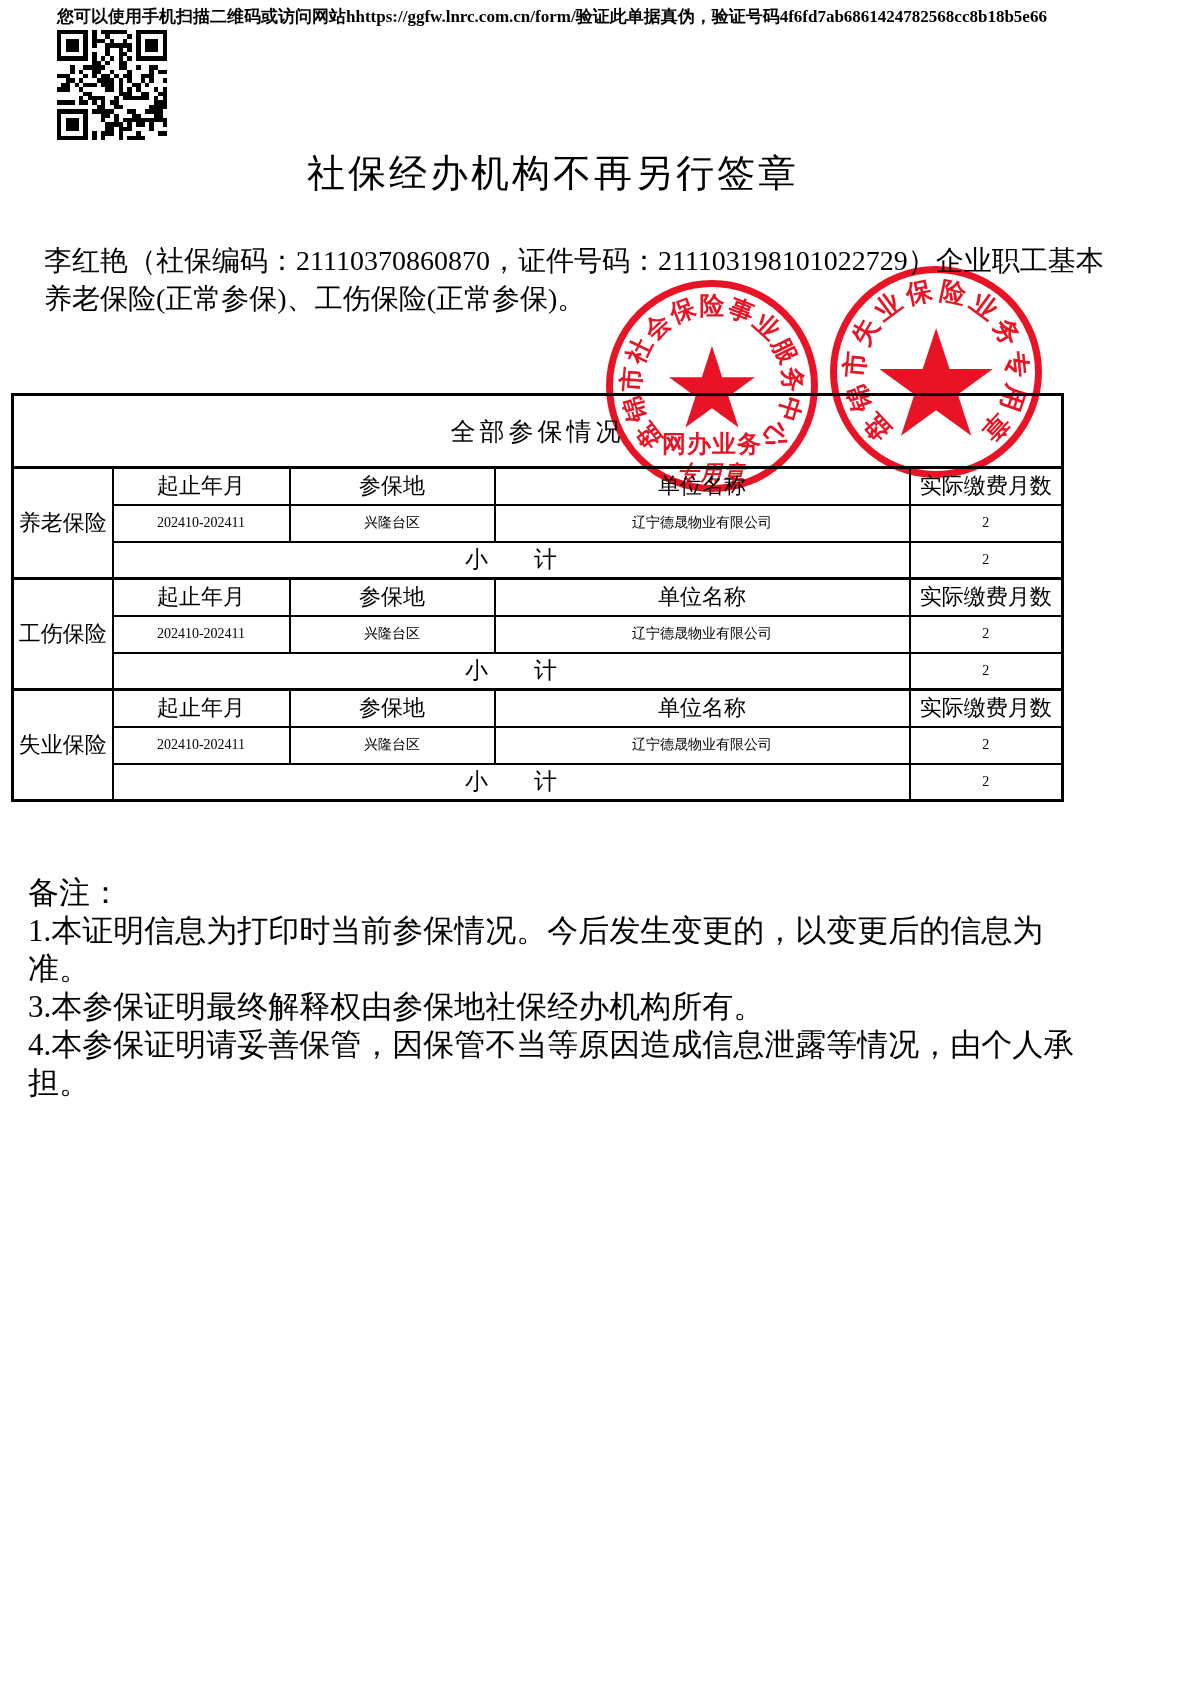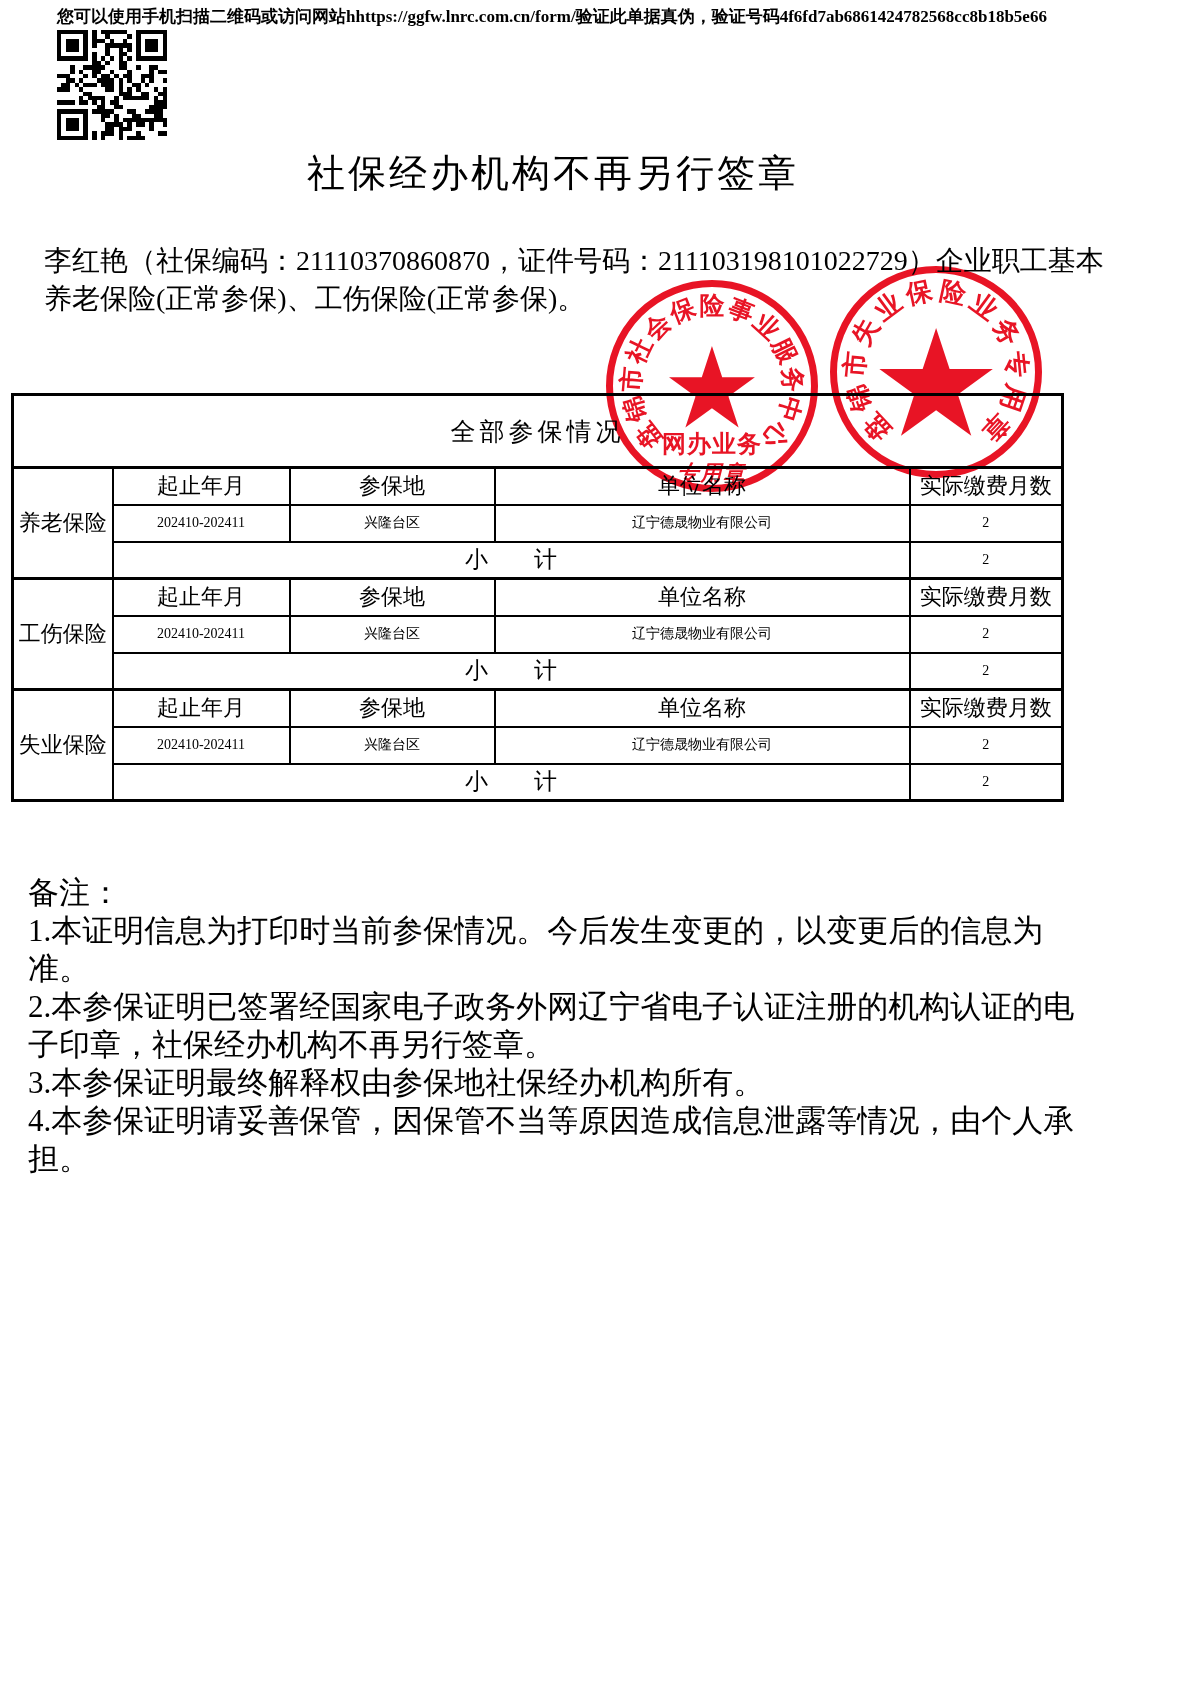--- a/index.html
+++ b/index.html
@@ -357,21 +357,20 @@
           <td colspan="3" class="sub">小　　计</td>
           <td>2</td>
         </tr>
       </tbody>
   </table>
 
   <div class="notes">
     <div class="note-heading">备注：</div>
     <div id="notes-list">
         <div class="note-item">1.本证明信息为打印时当前参保情况。今后发生变更的，以变更后的信息为准。</div>
-        <div class="note-item">2.本参保证明已签署经国家电子政务外网辽宁省电子认证注册的机构认证的电子印章，社保经办机构不再另行签章。</div>
         <div class="note-item">3.本参保证明最终解释权由参保地社保经办机构所有。</div>
         <div class="note-item">4.本参保证明请妥善保管，因保管不当等原因造成信息泄露等情况，由个人承担。</div>
       </div>
   </div>
 
   <div class="stamp" id="stamp-left">
     <div class="ring"></div>
     <div class="ring-text" id="ring-left">
         <span style="font-size: 25px; transform: translate(-50%, -50%) rotate(-128deg) translateY(-81px);">盘</span>
         <span style="font-size: 25px; transform: translate(-50%, -50%) rotate(-106.667deg) translateY(-81px);">锦</span>

